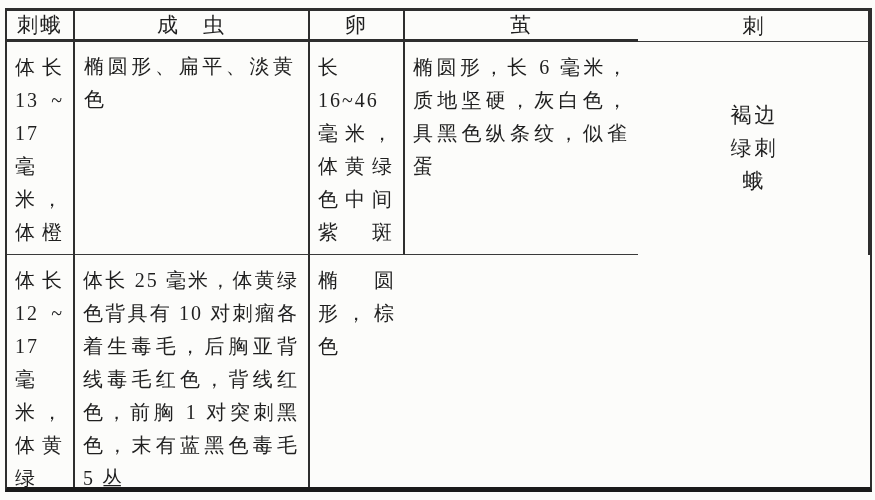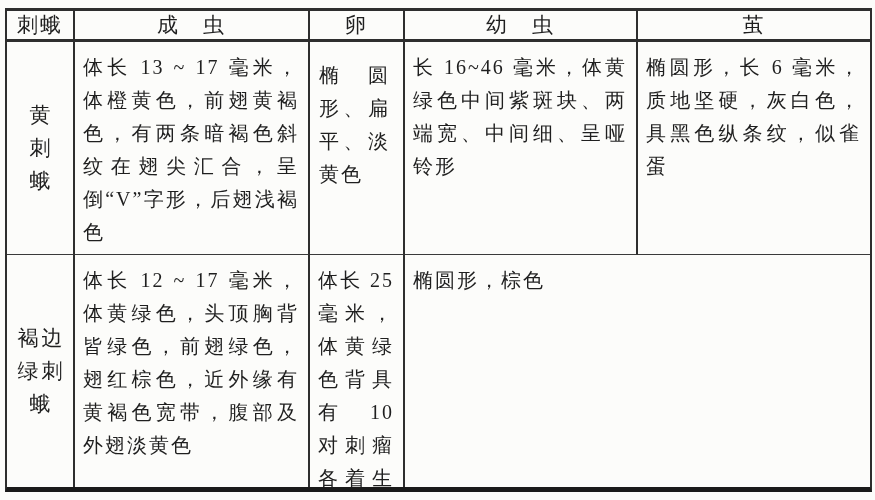--- a/index.html
+++ b/index.html
@@ -64,39 +64,37 @@
   }
   .txt {
     padding: 9px 9px 0 8px;
     font-size: 20px;
     line-height: 33px;
     letter-spacing: 2px;
     text-align: justify;
     text-justify: inter-character;
   }
   .txt.egg {
-    padding: 17px 13px 0 9px;
+    padding: 9px 13px 0 9px;
+    font-family: Liberation Mono, monospace;
   }
 </style>
 </head>
 <body>
 
 <div class="tbl">
 
   <div class="cell hdr">
     <span>刺蛾</span>
   </div>
   <div class="cell hdr">
     <span>成　虫</span>
   </div>
   <div class="cell hdr">
     <span>卵</span>
-  </div>
-  <div class="cell hdr">
-    <span>幼　虫</span>
   </div>
   <div class="cell hdr last-col">
     <span>茧</span>
   </div>
 
   <div class="cell body-row1 species">
     <span>黄</span>
     <span>刺</span>
     <span>蛾</span>
   </div>

